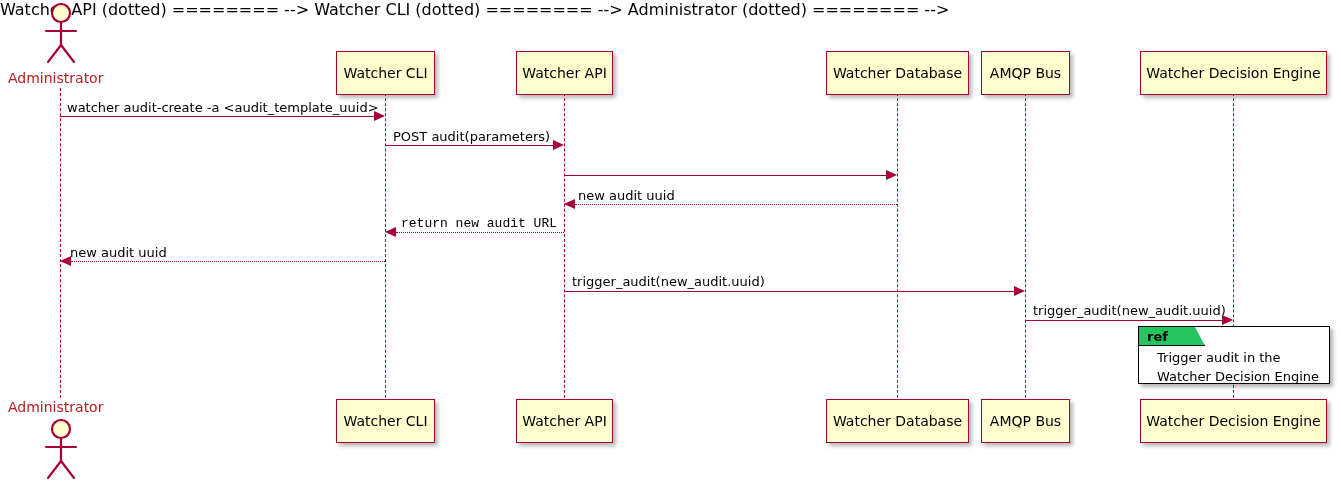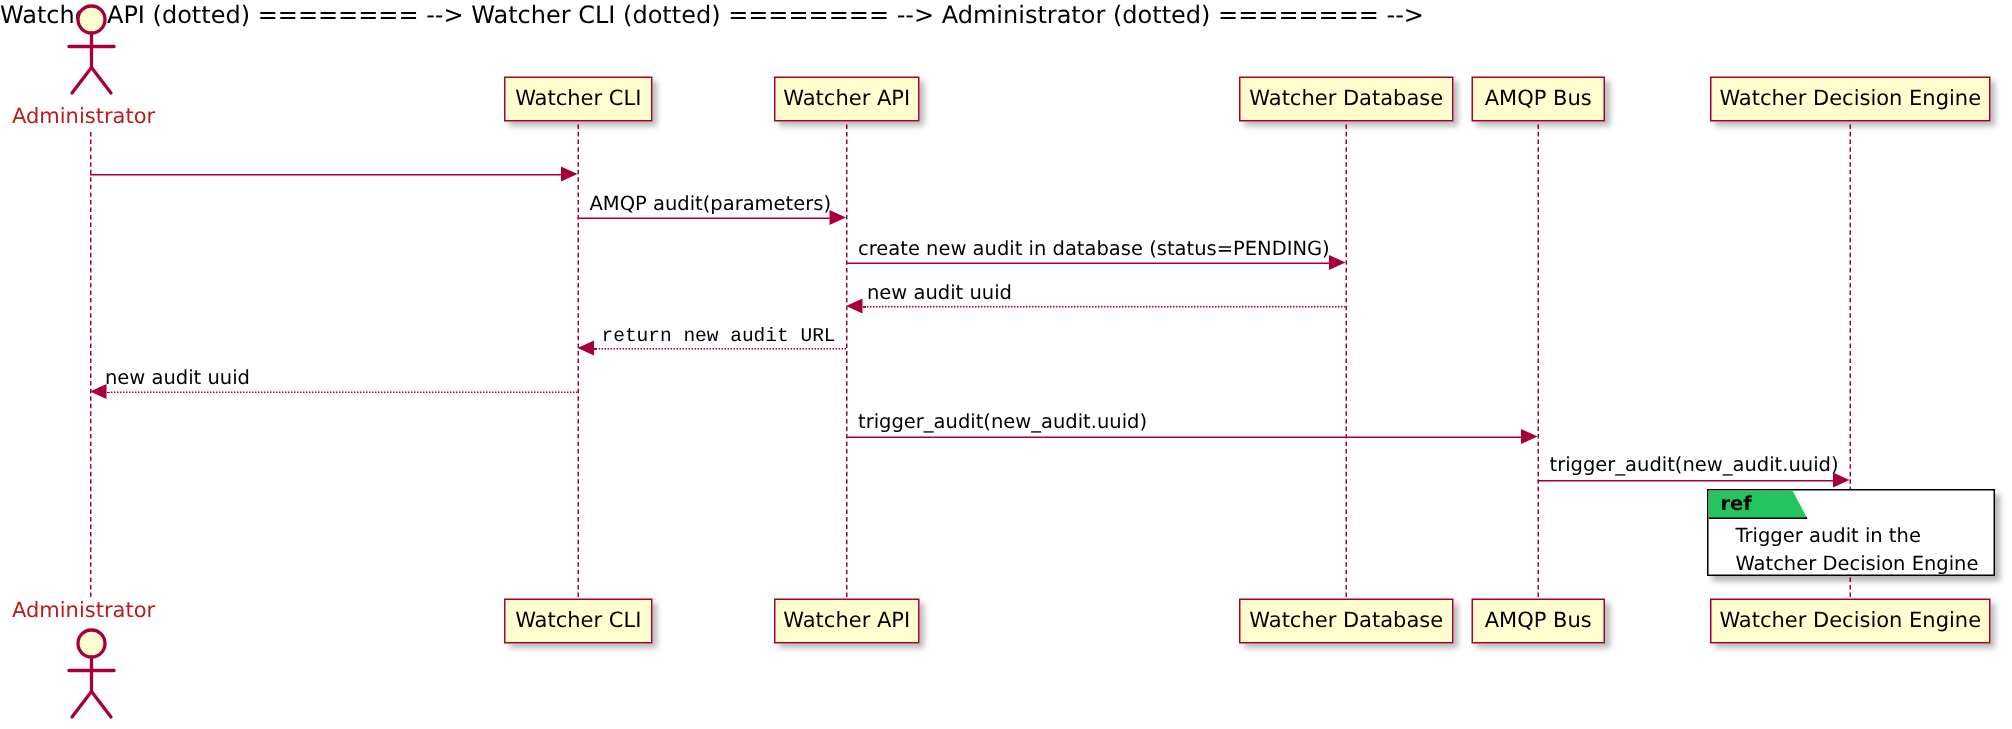--- a/index.html
+++ b/index.html
@@ -28,21 +28,21 @@
     position: absolute;
     box-sizing: border-box;
     background: #FEFECE;
     border: 1.5px solid #A80036;
     color: #000000;
     font-size: 14px;
     line-height: 1;
     display: flex;
     align-items: center;
     justify-content: center;
-    height: 30px;
+    height: 44px;
     box-shadow: 3px 3px 4px rgba(0,0,0,0.28);
     white-space: nowrap;
   }
 
   
   .actor {
     position: absolute;
   }
   .actor-label {
     position: absolute;
@@ -168,30 +168,30 @@
   <div class="participant" style="left:1140px; top:51px; width:187px;">Watcher Decision Engine</div>
 
   
   <div class="participant" style="left:336px;  top:399px; width:99px;">Watcher CLI</div>
   <div class="participant" style="left:516px;  top:399px; width:97px;">Watcher API</div>
   <div class="participant" style="left:826px;  top:399px; width:143px;">Watcher Database</div>
   <div class="participant" style="left:981px;  top:399px; width:89px;">AMQP Bus</div>
   <div class="participant" style="left:1140px; top:399px; width:187px;">Watcher Decision Engine</div>
 
   
+  <div class="msg-label" style="left:67px; top:101px;">watcher audit-create -a &lt;audit_template_uuid&gt;</div>
   <div class="msg-line" style="left:60px; top:116px; width:314px;"></div>
   <div class="arrow-head right" style="left:374px; top:111px;"></div>
 
   
-  <div class="msg-label" style="left:393px; top:130px;">AMQP audit(parameters)</div>
+  <div class="msg-label" style="left:393px; top:130px;">POST audit(parameters)</div>
   <div class="msg-line" style="left:385px; top:145px; width:168px;"></div>
   <div class="arrow-head right" style="left:553px; top:140px;"></div>
 
   
-  <div class="msg-label" style="left:572px; top:160px;">create new audit in database (status=PENDING)</div>
   <div class="msg-line" style="left:564px; top:175px; width:322px;"></div>
   <div class="arrow-head right" style="left:886px; top:170px;"></div>
 
    Watcher API (dotted) ======== --&gt;
   <div class="msg-label" style="left:578px; top:189px;">new audit uuid</div>
   <div class="msg-line dotted" style="left:575px; top:204px; width:322px;"></div>
   <div class="arrow-head left" style="left:564px; top:199px;"></div>
 
    Watcher CLI (dotted) ======== --&gt;
   <div class="msg-label" style="left:401px; top:217px;font-family:Liberation Mono, monospace;">return new audit URL</div>

